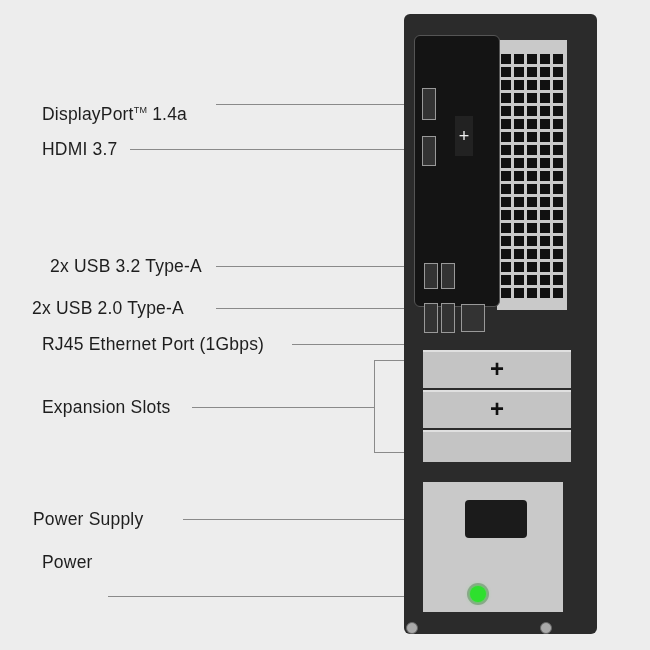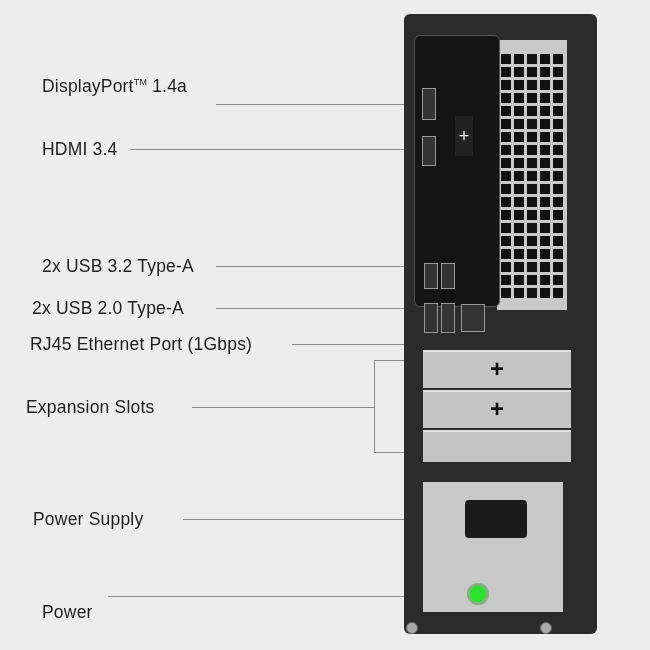--- a/index.html
+++ b/index.html
@@ -15,45 +15,45 @@
   .holes i{background:#111;display:block;}
   .port{position:absolute;background:#333;border:1px solid #999;}
   .slot{position:absolute;left:423px;width:148px;height:36px;background:#c4c4c4;border-top:2px solid #e0e0e0;}
   .led{position:absolute;left:470px;top:586px;width:16px;height:16px;border-radius:50%;background:#2ee02e;box-shadow:0 0 5px #3f3,0 0 0 3px #999;}
   .screw{position:absolute;width:10px;height:10px;border-radius:50%;background:#aaa;border:1px solid #666;}
 </style>
 </head>
 <body>
 
 <div>
-  <div class="lbl" style="left:42px;top:76px"><span>DisplayPort</span><sup>TM</sup><span> 1.4a</span></div>
+  <div class="lbl" style="left:42px;top:104px"><span>DisplayPort</span><sup>TM</sup><span> 1.4a</span></div>
   <div class="ln" style="left:216px;top:104px;width:200px"></div>
 
-  <div class="lbl" style="left:42px;top:139px">HDMI 3.4</div>
+  <div class="lbl" style="left:42px;top:139px">HDMI 3.7</div>
   <div class="ln" style="left:130px;top:149px;width:288px"></div>
 
-  <div class="lbl" style="left:42px;top:256px">2x USB 3.2 Type-A</div>
+  <div class="lbl" style="left:50px;top:256px">2x USB 3.2 Type-A</div>
   <div class="ln" style="left:216px;top:266px;width:204px"></div>
 
   <div class="lbl" style="left:32px;top:298px">2x USB 2.0 Type-A</div>
   <div class="ln" style="left:216px;top:308px;width:204px"></div>
 
-  <div class="lbl" style="left:30px;top:334px">RJ45 Ethernet Port (1Gbps)</div>
+  <div class="lbl" style="left:42px;top:334px">RJ45 Ethernet Port (1Gbps)</div>
   <div class="ln" style="left:292px;top:344px;width:180px"></div>
 
-  <div class="lbl" style="left:26px;top:397px">Expansion Slots</div>
+  <div class="lbl" style="left:42px;top:397px">Expansion Slots</div>
   <div class="ln" style="left:192px;top:407px;width:182px"></div>
   <div class="vln" style="left:374px;top:360px;height:92px"></div>
   <div class="ln" style="left:374px;top:360px;width:50px"></div>
   <div class="ln" style="left:374px;top:452px;width:50px"></div>
 
   <div class="lbl" style="left:33px;top:509px">Power Supply</div>
   <div class="ln" style="left:183px;top:519px;width:290px"></div>
 
-  <div class="lbl" style="left:42px;top:602px">Power</div>
+  <div class="lbl" style="left:42px;top:552px">Power</div>
   <div class="ln" style="left:108px;top:596px;width:370px"></div>
 </div>
 
 <div class="pc"></div>
 <div class="grill" style="left:497px;top:40px;width:70px;height:270px">
   <div class="holes" style="left:4px;top:14px;grid-template-columns:repeat(5,10px);grid-auto-rows:10px">
     <i></i>
       <i></i>
       <i></i>
       <i></i>

